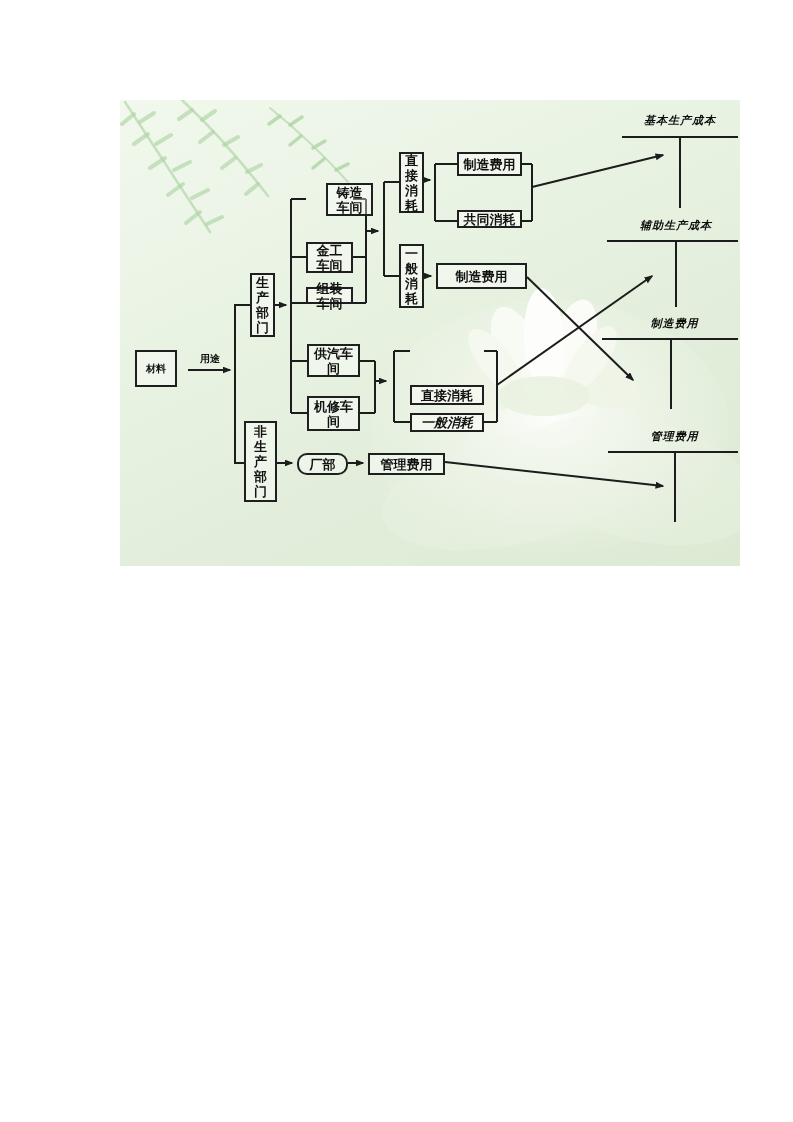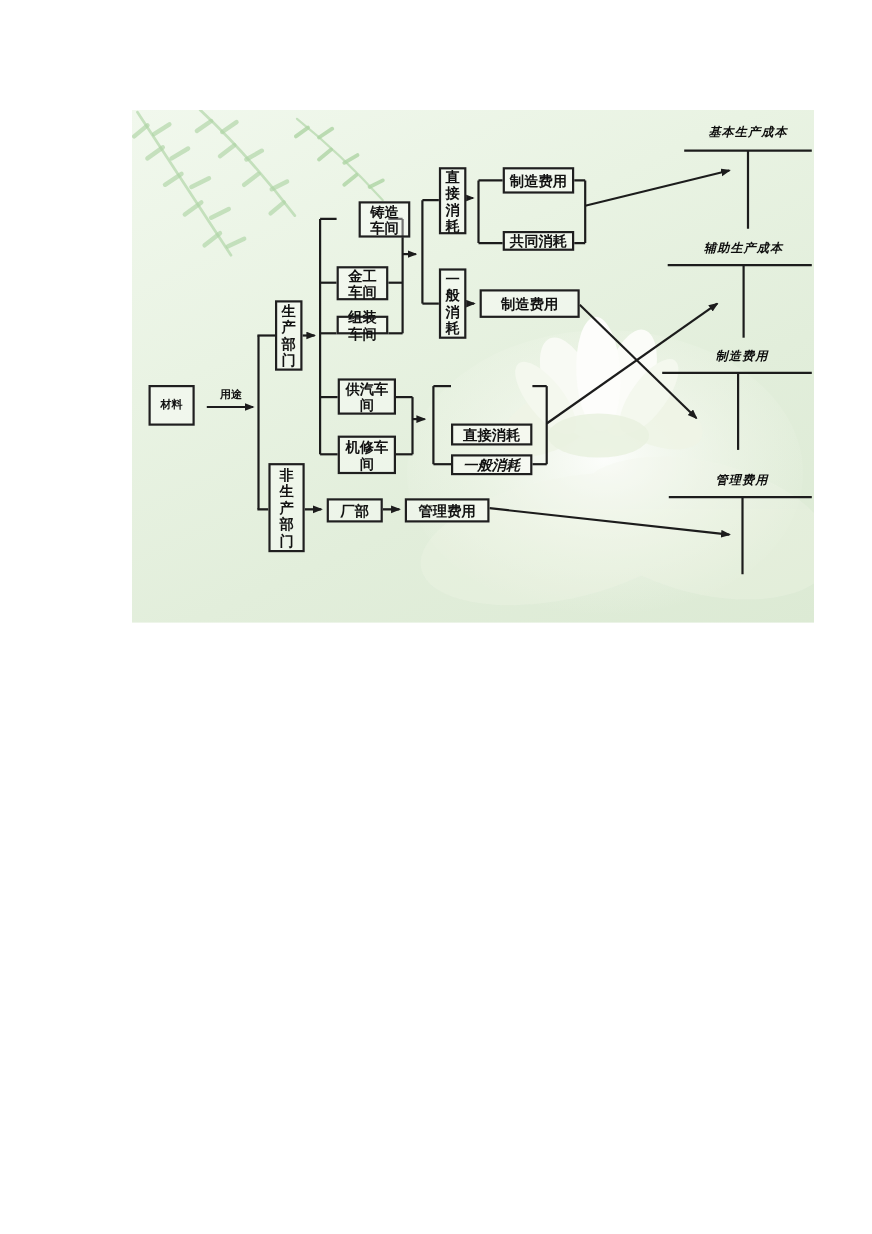--- a/index.html
+++ b/index.html
@@ -25,21 +25,21 @@
   .n-assembly{left:186px;top:187px;width:47px;height:17px;}
   .n-steam{left:187px;top:244px;width:53px;height:33px;}
   .n-repair{left:187px;top:296px;width:53px;height:35px;}
   .n-directv{left:279px;top:52px;width:25px;height:61px;}
   .n-generalv{left:279px;top:144px;width:25px;height:64px;}
   .n-individual{left:337px;top:52px;width:65px;height:24px;}
   .n-common{left:337px;top:110px;width:65px;height:18px;}
   .n-mfgbox{left:316px;top:163px;width:91px;height:26px;}
   .n-direct2{left:290px;top:245px;width:74px;height:20px;margin-top:40px;}
   .n-general2{left:290px;top:313px;width:74px;height:19px;font-style:italic;}
-  .n-hq{left:177px;top:353px;width:51px;height:22px;}
+  .n-hq{left:177px;top:353px;width:51px;height:22px;border-radius:10px;}
   .n-adminbox{left:248px;top:353px;width:77px;height:22px;}
   .l-usage{left:72px;top:252px;width:36px;}
   .a-basic{left:500px;top:13px;width:120px;}
   .a-aux{left:496px;top:118px;width:120px;}
   .a-mfg{left:497px;top:216px;width:115px;}
   .a-admin{left:497px;top:329px;width:115px;}
 </style>
 </head>
 <body>
 

